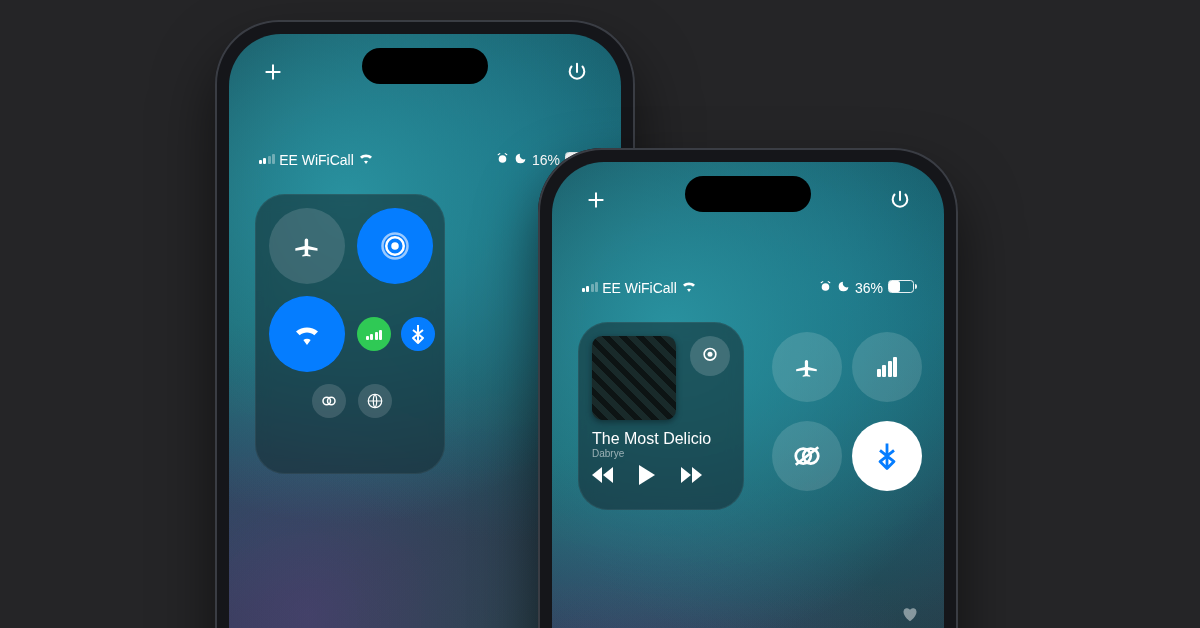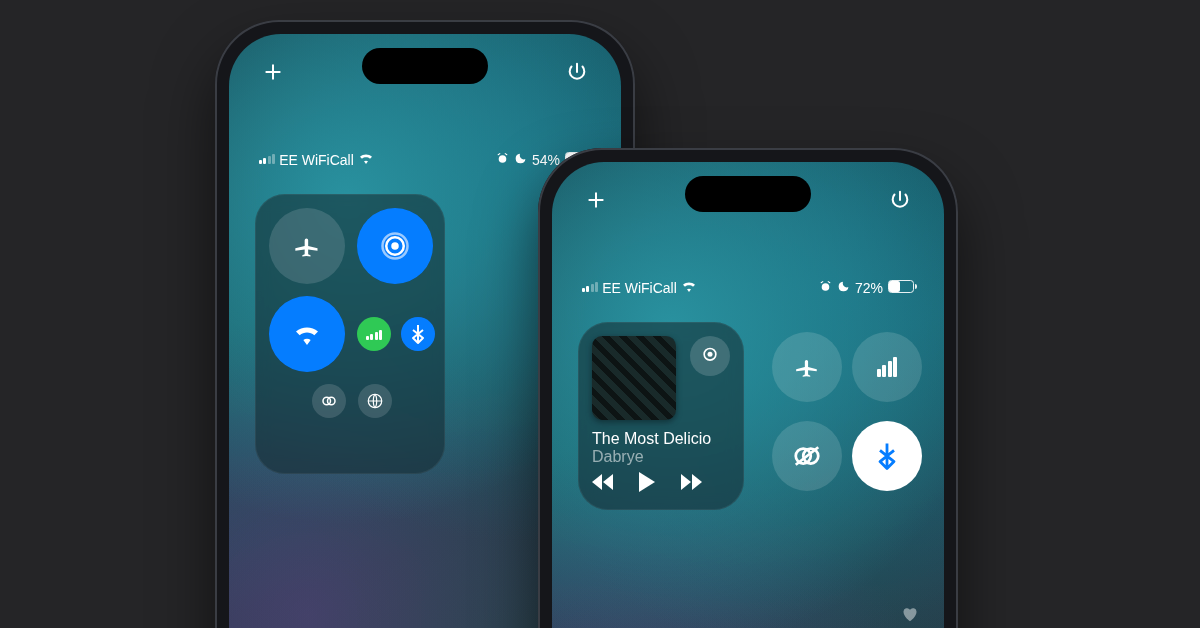--- a/index.html
+++ b/index.html
@@ -142,21 +142,21 @@
       #0d1414;
     box-shadow: 0 2px 6px rgba(0,0,0,.4);
   }
   .airplay-mini {
     position:absolute; top:14px; right:14px;
     width:40px;height:40px;border-radius:50%;
     background: rgba(255,255,255,.16);
     display:flex;align-items:center;justify-content:center;
   }
   .track { color:#fff; font-size:16px; font-weight:500; margin-top:10px; white-space:nowrap; overflow:hidden; }
-  .artist { color: rgba(255,255,255,.55); font-size:16px; }
+  .artist { color: rgba(255,255,255,.55); font-size:10px; }
   .controls { display:flex; gap:22px; margin-top:6px; color:#fff; align-items:center;}
   .conn-4 {
     width: 156px; height: 188px;
     padding: 10px;
     display:grid;
     grid-template-columns:1fr 1fr;
     grid-template-rows:1fr 1fr;
     gap:10px;
     background: transparent;
     box-shadow:none;
@@ -212,21 +212,21 @@
           <svg width="13" height="13" viewBox="0 0 24 24" fill="#fff">
               <circle cx="12" cy="13" r="7"></circle>
               <path d="M4 5l3-2M20 5l-3-2" stroke="#fff" stroke-width="2" stroke-linecap="round"></path>
             </svg>
         </span>
         <span>
           <svg width="13" height="13" viewBox="0 0 24 24" fill="#fff">
               <path d="M21 13A9 9 0 1 1 11 3c-1 3 0 8 4 10 2 1 4 1 6 0z"></path>
             </svg>
         </span>
-        <span>54%</span>
+        <span>16%</span>
         <span class="battery">
             <i style="width:54%"></i>
           </span>
       </div>
     </div>
 
     <div class="grid">
       <div class="tile conn-6">
         <div class="circle dim" style="width:76px;height:76px">
           <svg width="28" height="28" viewBox="0 0 24 24" fill="#fff">
@@ -317,21 +317,21 @@
           <svg width="13" height="13" viewBox="0 0 24 24" fill="#fff">
               <circle cx="12" cy="13" r="7"></circle>
               <path d="M4 5l3-2M20 5l-3-2" stroke="#fff" stroke-width="2" stroke-linecap="round"></path>
             </svg>
         </span>
         <span>
           <svg width="13" height="13" viewBox="0 0 24 24" fill="#fff">
               <path d="M21 13A9 9 0 1 1 11 3c-1 3 0 8 4 10 2 1 4 1 6 0z"></path>
             </svg>
         </span>
-        <span>72%</span>
+        <span>36%</span>
         <span class="battery">
             <i style="width:46%"></i>
           </span>
       </div>
     </div>
 
     <div class="grid">
       <div class="tile music">
         <div class="art"></div>
         <div class="airplay-mini">

